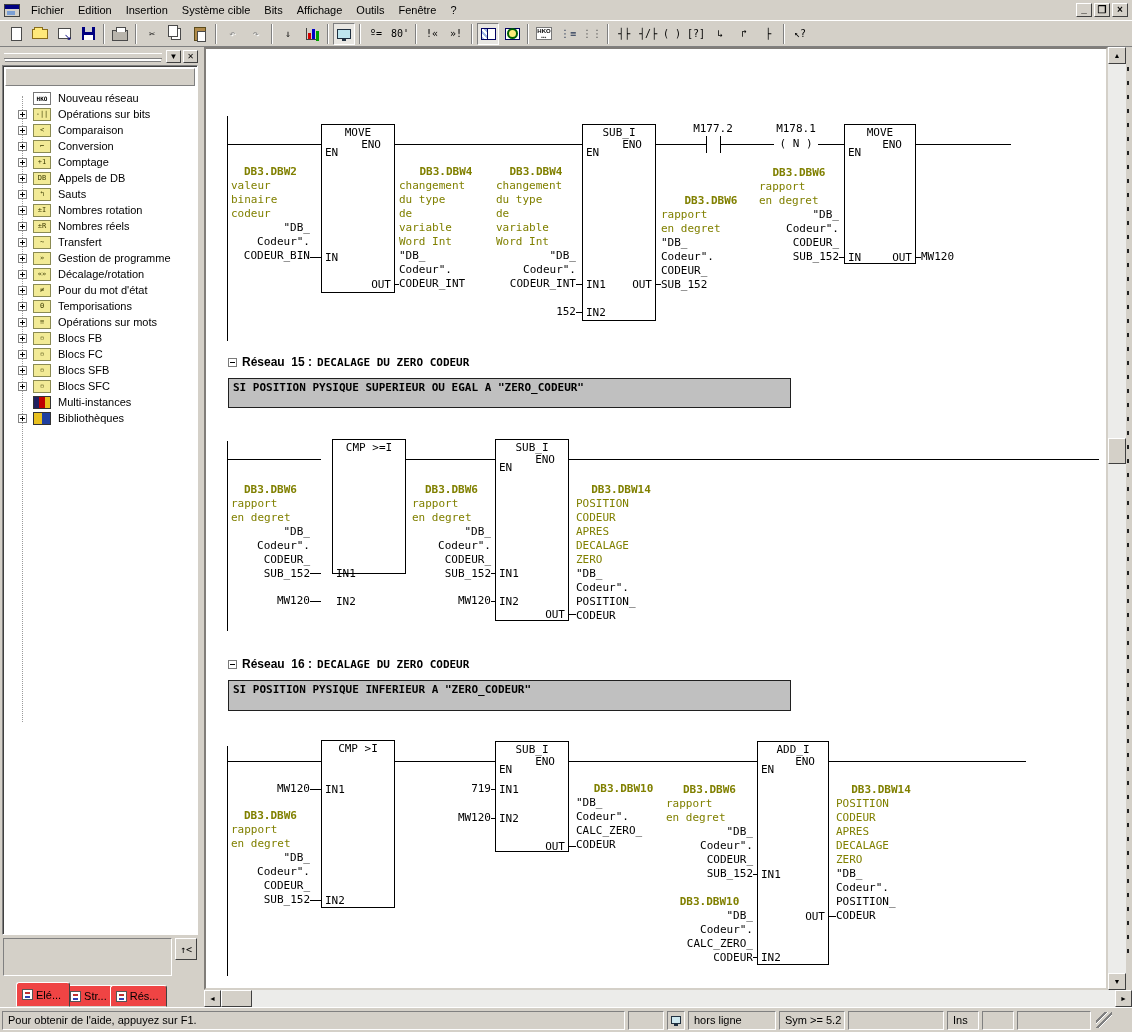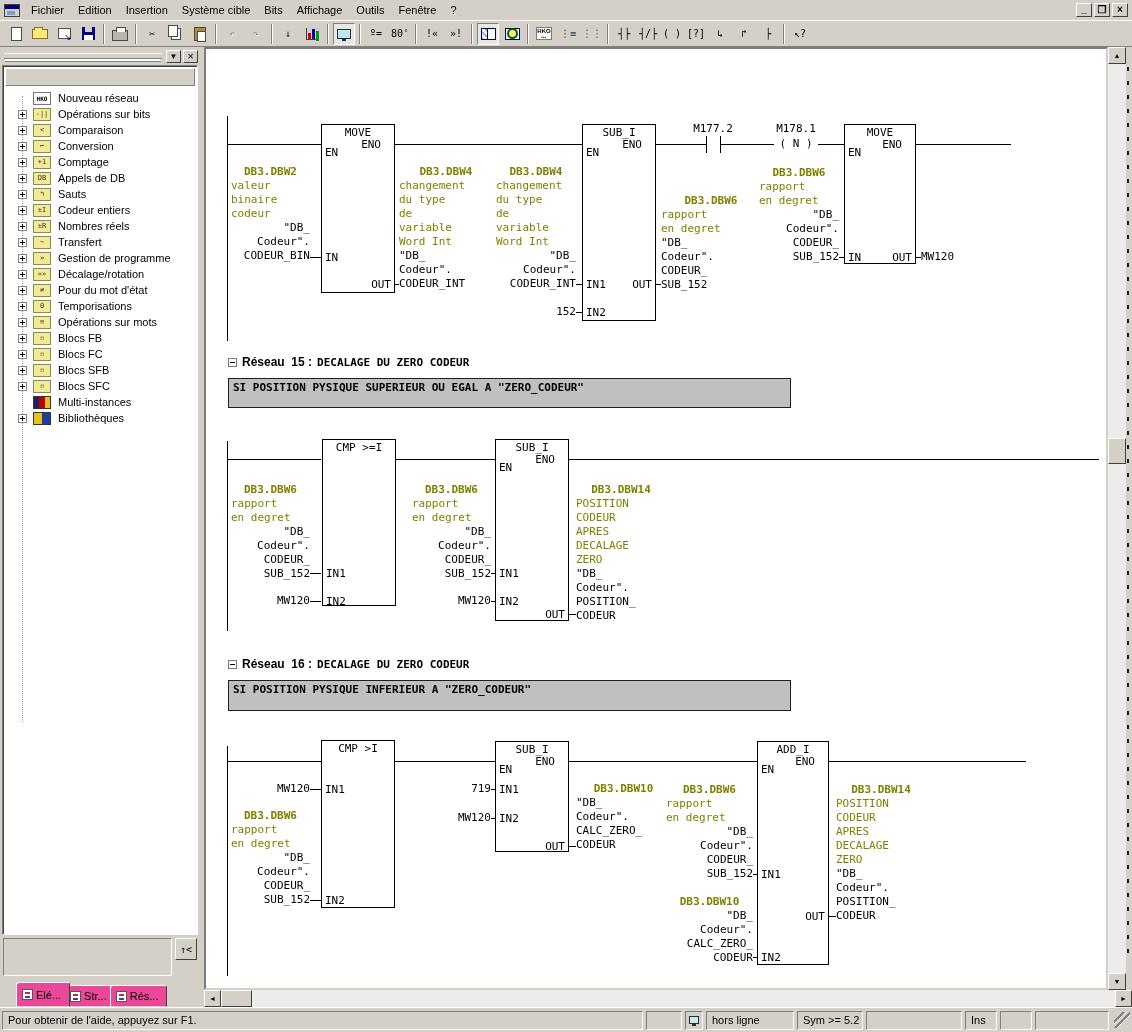--- a/index.html
+++ b/index.html
@@ -76,21 +76,21 @@
   .plus-spacer { width:9px; margin-left:13px; flex:none; }
   .tree-ico { width:18px; height:13px; margin:0 4px 0 6px; flex:none; background:#f2ea96; border:1px solid #8a8a52; font-size:7px; line-height:11px; text-align:center; color:#3a3a00; font-family:"DejaVu Sans Mono",monospace; overflow:hidden; }
   .tree-ico.ti-new-network { background:#fff; border:1px solid #777; font-weight:bold; font-size:6px; color:#000; }
   .tree-ico.ti-multi-instance { background:linear-gradient(90deg,#202060 0 5px,#c00000 5px 11px,#e8c020 11px 18px); border:1px solid #333; }
   .tree-ico.ti-libraries { background:linear-gradient(90deg,#e8c020 0 8px,#2040a0 8px 18px); border:1px solid #333; }
   .tree-label { padding:1px 3px; white-space:nowrap; }
   #sb-bottom { height:46px; display:flex; align-items:flex-start; padding:3px 1px; }
   #patch-box { flex:1; height:38px; background:#d4d0c8; border:1px solid; border-color:#808080 #ffffff #ffffff #808080; }
   #insert-btn { width:22px; height:22px; margin-left:3px; display:flex; align-items:center; justify-content:center; font-size:10px; font-family:"DejaVu Sans Mono",monospace; }
   #sb-tabs { height:26px; display:flex; align-items:flex-end; padding-left:14px; }
-  .sb-tab { height:22px; display:flex; align-items:center; gap:3px; padding:0 8px 0 5px; background:#ec4899; border:1px solid; border-color:#ffffff #404040 #d4d0c8 #ffffff; border-radius:3px 3px 0 0; margin-right:-6px; position:relative; white-space:nowrap; }
+  .sb-tab { height:22px; display:flex; align-items:center; gap:3px; padding:0 8px 0 5px; background:#ef4444; border:1px solid; border-color:#ffffff #404040 #d4d0c8 #ffffff; border-radius:3px 3px 0 0; margin-right:-6px; position:relative; white-space:nowrap; }
   .sb-tab.active { height:25px; z-index:2; border-bottom-color:#d4d0c8; }
   .tab-ico { width:11px; height:11px; background:#fff; border:1px solid #555; position:relative; flex:none; }
   .tab-ico::after { content:""; position:absolute; left:2px; top:2px; right:2px; height:2px; background:#c03030; box-shadow:0 4px 0 0 #3040b0; }
 
   
   #splitter { width:4px; }
 
   
   #canvas-col { flex:1; display:flex; flex-direction:column; }
   #canvas-row { flex:1; display:flex; }
@@ -129,21 +129,21 @@
   #vscroll .spacer { flex:1; }
   #hscroll { height:17px; display:flex; background:#ececea; position:relative; }
   #hscroll .sb-arrow { height:17px; width:17px; }
   #hthumb { position:absolute; left:17px; top:0; width:31px; height:17px; }
   #hscroll .hspacer { flex:1; }
   #right-ticks { width:6px; background:#d4d0c8; position:relative; }
   #right-ticks::before { content:""; position:absolute; left:1px; top:10px; bottom:30px; width:2px;
       background:repeating-linear-gradient(to bottom,#d4d0c8 0 10px,#202020 10px 14px); }
 
   
-  #statusbar { height:25px; display:flex; align-items:center; gap:3px; padding:2px 2px 2px 2px; border-top:1px solid #fff; }
+  #statusbar { height:25px; display:flex; align-items:center; gap:3px; padding:2px 20px 2px 2px; border-top:1px solid #fff; }
   .status-field { height:19px; line-height:17px; padding:0 5px; border:1px solid; border-color:#808080 #ffffff #ffffff #808080; white-space:nowrap; overflow:hidden; }
   #sf-help { flex:1; }
   .sf-ico { width:18px; display:flex; align-items:center; justify-content:center; padding:0; }
   .mini-monitor { width:10px; height:8px; background:#cfe8ef; border:1px solid #203040; position:relative; }
   .mini-monitor::after { content:""; position:absolute; left:2px; bottom:-3px; width:4px; height:2px; background:#203040; }
   #grip { width:16px; height:16px; margin-left:2px; background:
      linear-gradient(135deg, transparent 0 6px, #808080 6px 8px, #fff 8px 9px, transparent 9px 11px, #808080 11px 13px, #fff 13px 14px, transparent 14px); }
 </style>
 </head>
 <body>
@@ -320,21 +320,21 @@
             <span class="tree-label">Appels de DB</span>
           </div>
           <div class="tree-item">
             <div class="plusbox"></div>
             <div class="tree-ico ti-folder">↰</div>
             <span class="tree-label">Sauts</span>
           </div>
           <div class="tree-item">
             <div class="plusbox"></div>
             <div class="tree-ico ti-folder">±I</div>
-            <span class="tree-label">Codeur entiers</span>
+            <span class="tree-label">Nombres rotation</span>
           </div>
           <div class="tree-item">
             <div class="plusbox"></div>
             <div class="tree-ico ti-folder">±R</div>
             <span class="tree-label">Nombres réels</span>
           </div>
           <div class="tree-item">
             <div class="plusbox"></div>
             <div class="tree-ico ti-folder">~</div>
             <span class="tree-label">Transfert</span>
@@ -485,21 +485,21 @@
               <span class="fbd-pin" style="top: 181px; left: 3px;">IN2</span>
               <span class="fbd-pin" style="top: 153px; right: 3px;">OUT</span>
             </div>
             <div class="fbd-block" style="left: 638px; top: 75px; width: 72px; height: 140px;">
               <div class="bt">MOVE</div>
               <span class="en-lbl">EN</span>
               <span class="eno-lbl">ENO</span>
               <span class="fbd-pin" style="top: 126px; left: 3px;">IN</span>
               <span class="fbd-pin" style="top: 126px; right: 3px;">OUT</span>
             </div>
-            <div class="fbd-block" style="left: 116px; top: 390px; width: 74px; height: 167px;">
+            <div class="fbd-block" style="left: 126px; top: 390px; width: 74px; height: 135px;">
               <div class="bt">CMP &gt;=I</div>
               <span class="fbd-pin" style="top: 127px; left: 3px;">IN1</span>
               <span class="fbd-pin" style="top: 155px; left: 3px;">IN2</span>
             </div>
             <div class="fbd-block" style="left: 289px; top: 390px; width: 74px; height: 182px;">
               <div class="bt">SUB_I</div>
               <span class="en-lbl">EN</span>
               <span class="eno-lbl">ENO</span>
               <span class="fbd-pin" style="top: 127px; left: 3px;">IN1</span>
               <span class="fbd-pin" style="top: 155px; left: 3px;">IN2</span>

